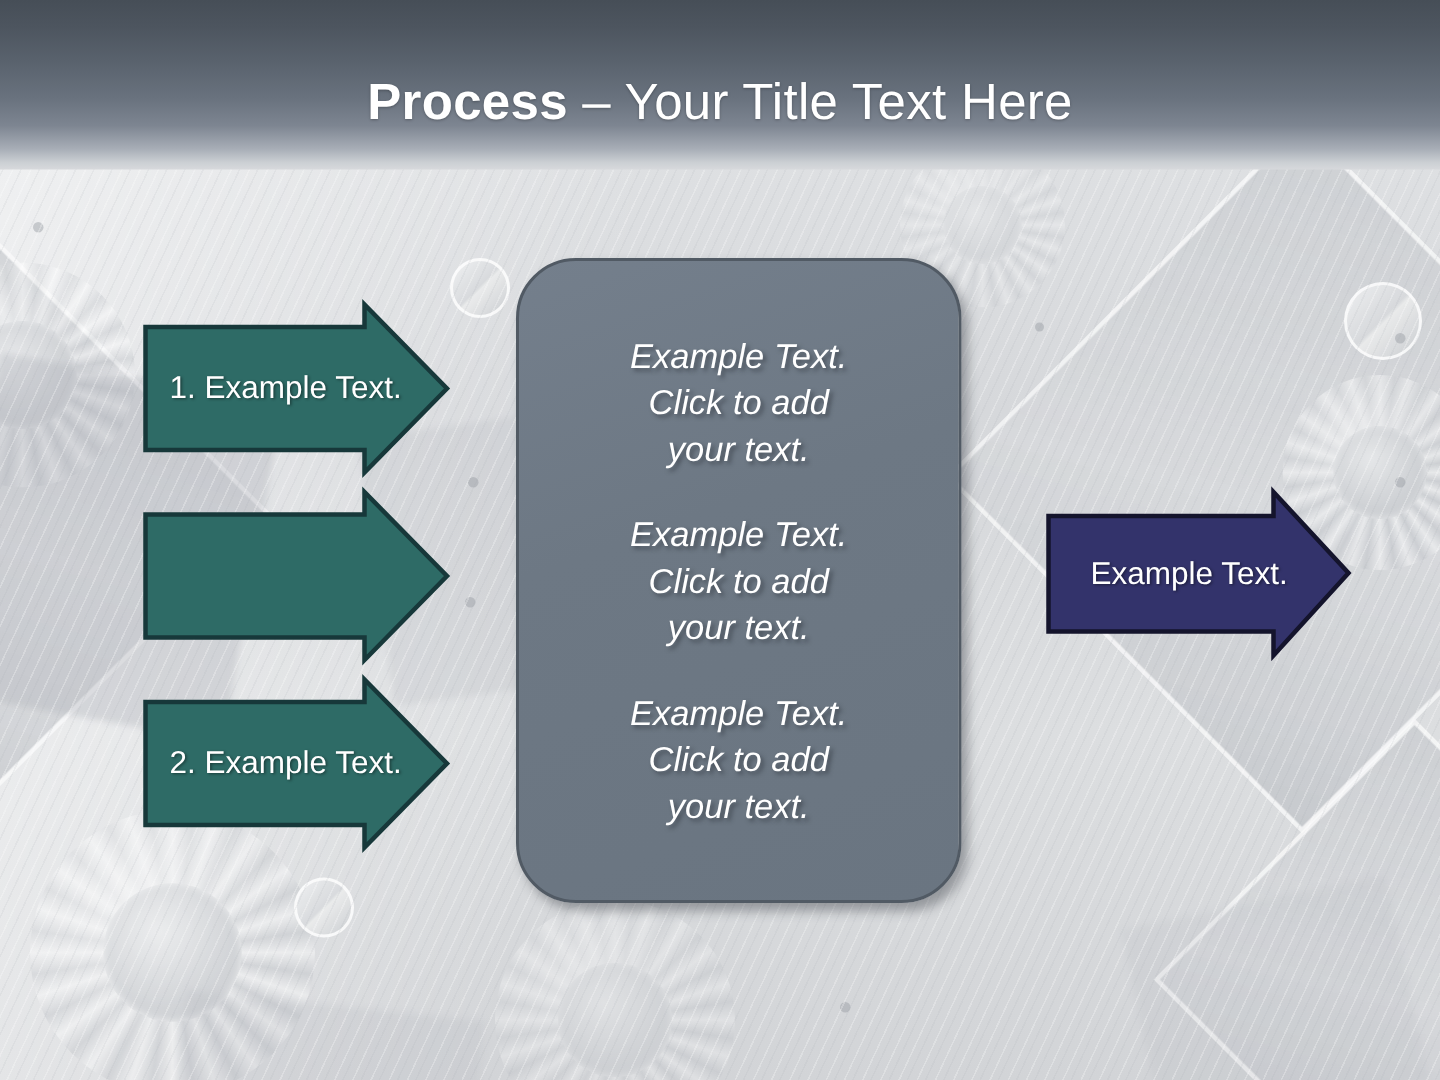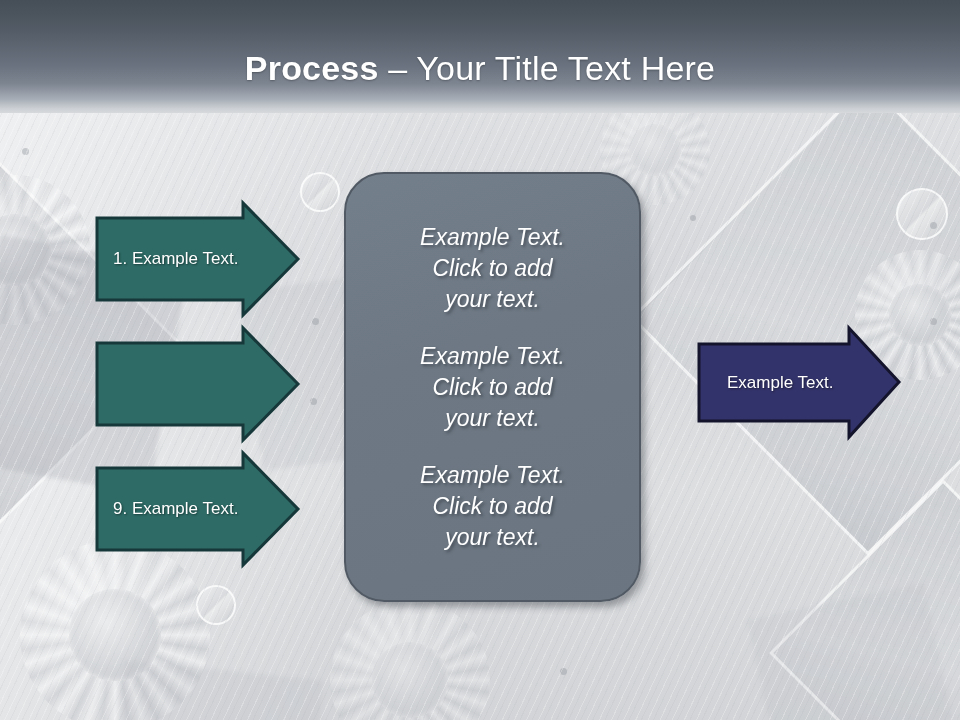--- a/index.html
+++ b/index.html
@@ -94,21 +94,21 @@
 
   
   .arrow{
     position:absolute;
     display:flex;align-items:center;
     box-sizing:border-box;
   }
   .arrow svg{position:absolute;left:0;top:0;overflow:visible;}
   .arrow .label{
     position:relative;z-index:2;
-    color:#ffffff;font-size:17px;line-height:20px;
+    color:#ffffff;font-size:21px;line-height:20px;
     text-shadow:1px 1px 2px rgba(0,0,0,.45);
     white-space:nowrap;
   }
   .arrow-green .label{padding-left:18px;}
   .arrow-purple .label{padding-left:30px;}
 
   
   .centerbox{
     position:absolute;left:344px;top:172px;width:297px;height:430px;
     box-sizing:border-box;
@@ -181,21 +181,21 @@
   <div class="arrow arrow-green" style="left:95px;top:325px;width:205px;height:118px;">
     <svg width="205" height="118" viewBox="0 0 205 118">
       <polygon points="2,18 148,18 148,3 203,59 148,115 148,100 2,100" fill="#2e6b66" stroke="#17383a" stroke-width="3" stroke-linejoin="miter"></polygon>
     </svg>
   </div>
 
   <div class="arrow arrow-green" style="left:95px;top:450px;width:205px;height:118px;">
     <svg width="205" height="118" viewBox="0 0 205 118">
       <polygon points="2,18 148,18 148,3 203,59 148,115 148,100 2,100" fill="#2e6b66" stroke="#17383a" stroke-width="3" stroke-linejoin="miter"></polygon>
     </svg>
-    <span class="label">9. Example Text.</span>
+    <span class="label">2. Example Text.</span>
   </div>
 
   <div class="centerbox">
     <div class="cb-block">Example Text.
 Click  to add
 your text.</div>
     <div class="cb-block">Example Text.
 Click  to add
 your text.</div>
     <div class="cb-block">Example Text.

